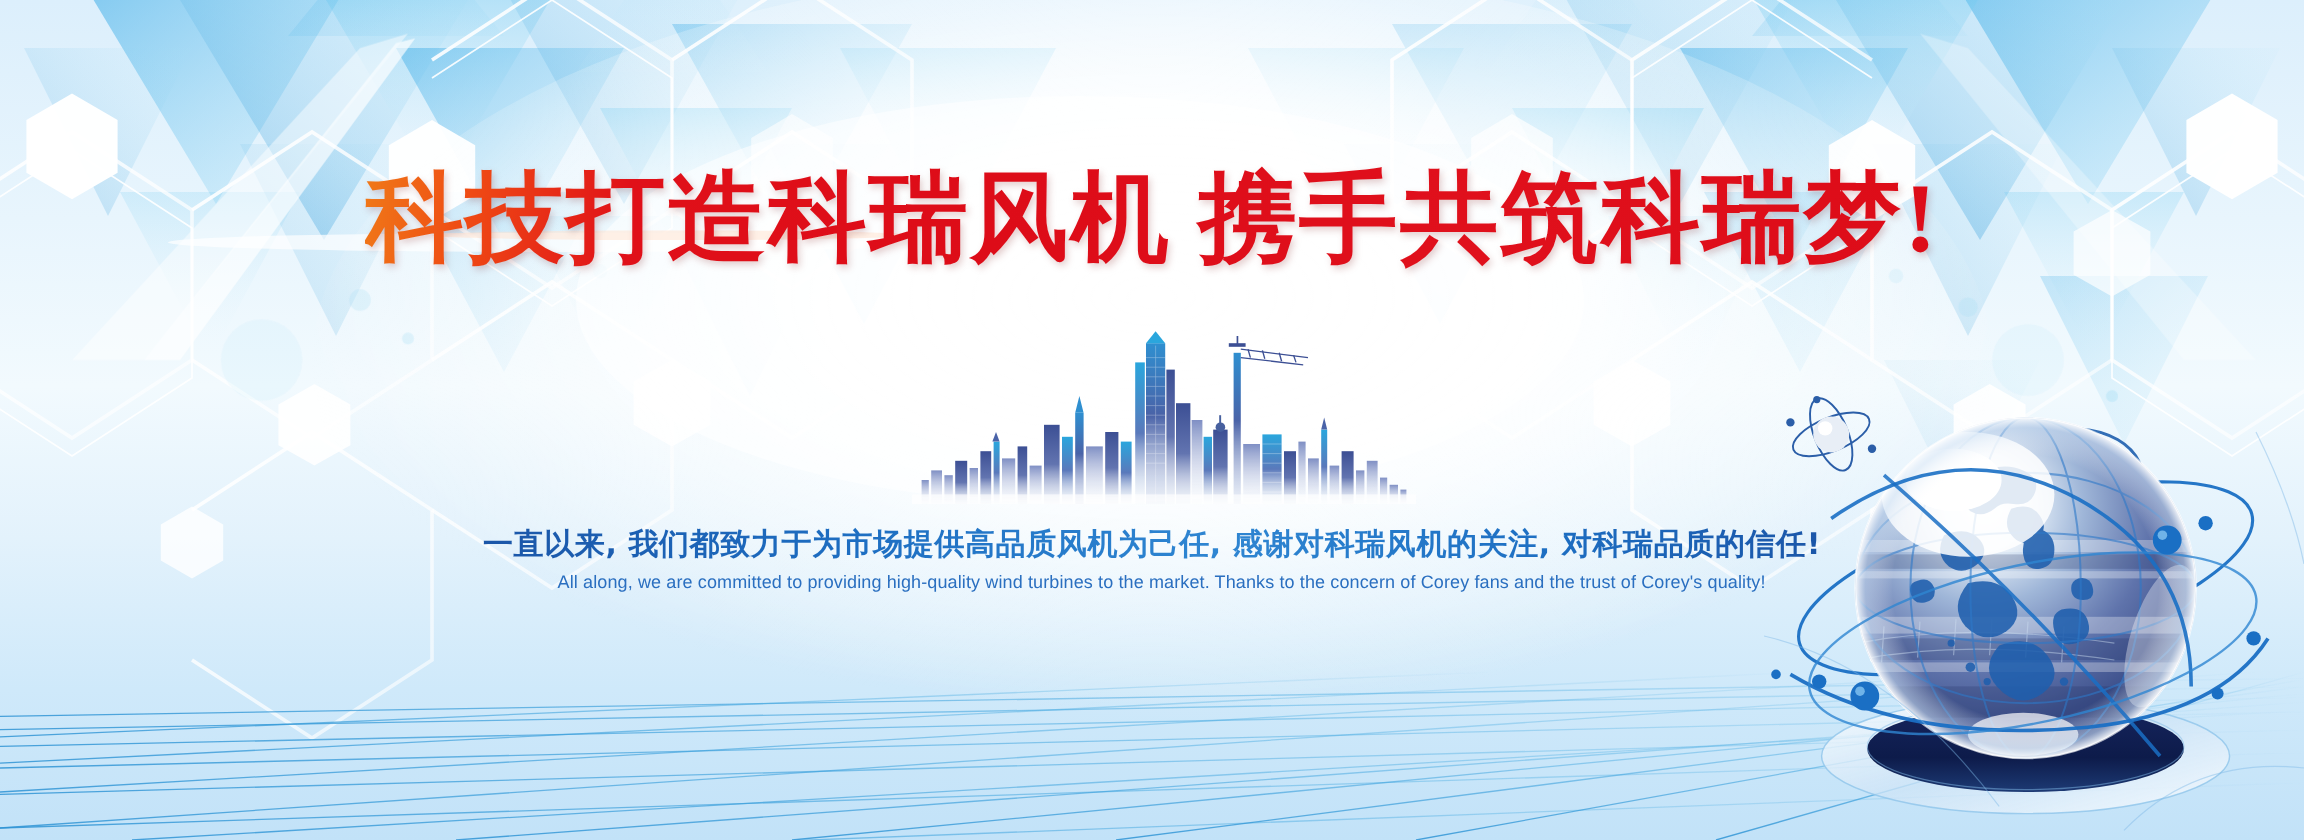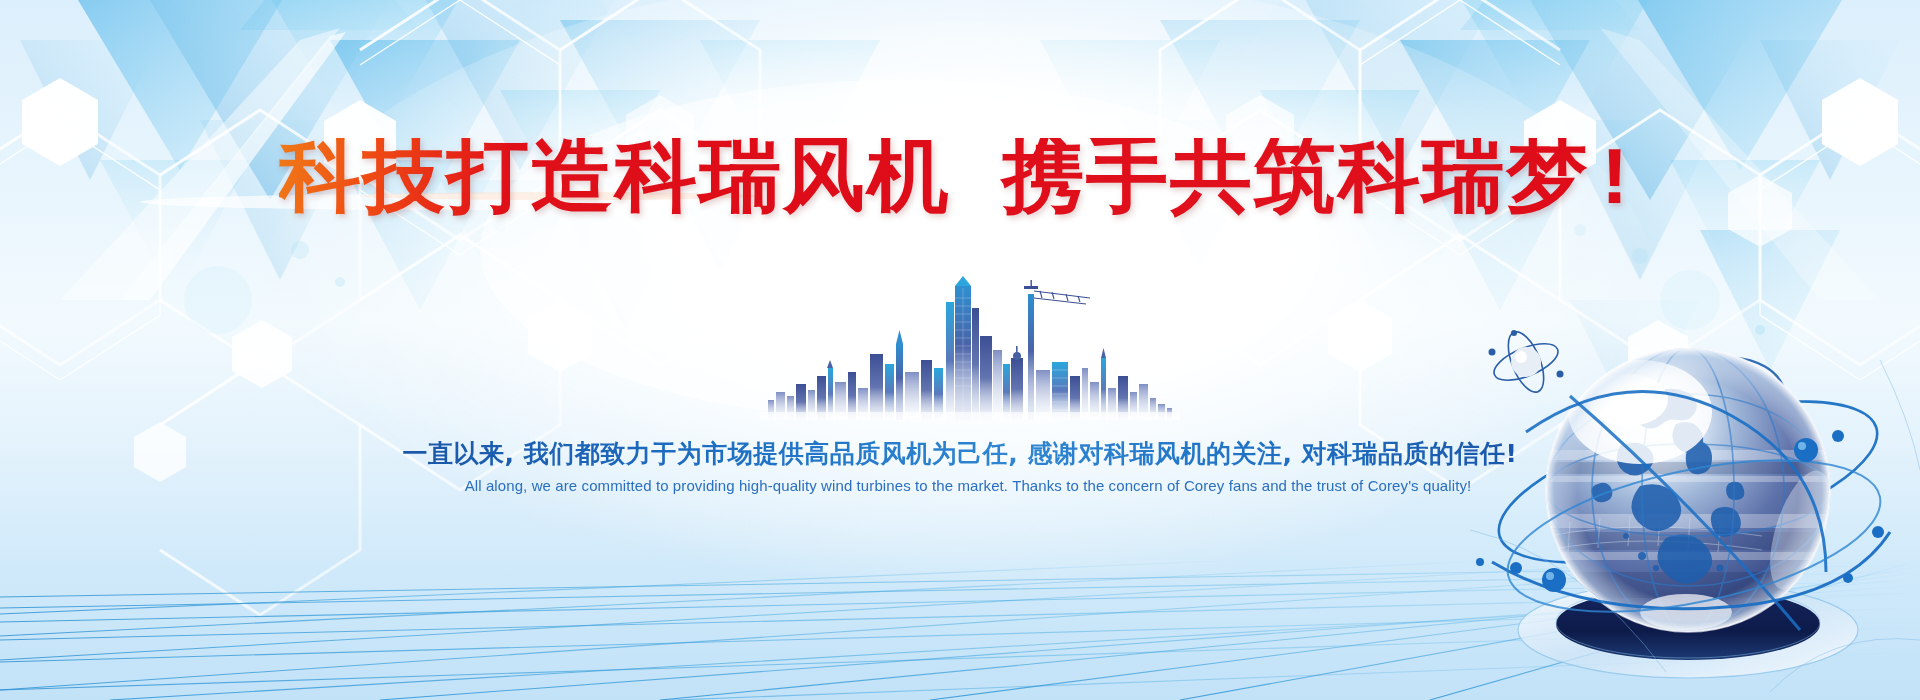--- a/index.html
+++ b/index.html
@@ -27,21 +27,21 @@
     font-weight:bold;
     letter-spacing:2px;
     line-height:1.08;
     white-space:nowrap;
     background:linear-gradient(100deg,#f07a18 0%,#ef4a14 7%,#e01019 17%,#dd0c18 40%,#e0101c 70%,#dd0c18 100%);
     -webkit-background-clip:text;
     background-clip:text;
     color:transparent;
     -webkit-text-fill-color:transparent;
     filter:drop-shadow(2px 3px 3px rgba(120,10,10,0.20));
-    font-family:Liberation Mono, monospace;
+    font-family:Liberation Serif, serif;
   }
 
   
   .sub-cn-wrap{ position:absolute; left:0; right:0; top:437px; text-align:center; }
   .sub-cn{
     display:inline-block;
     font-size:25px; font-weight:bold; letter-spacing:0.5px; white-space:nowrap;
     background:linear-gradient(90deg,#1b56a8 0%,#1d6ec2 28%,#2f86d2 55%,#1d6ec2 80%,#1b56a8 100%);
     -webkit-background-clip:text; background-clip:text;
     color:transparent; -webkit-text-fill-color:transparent;

